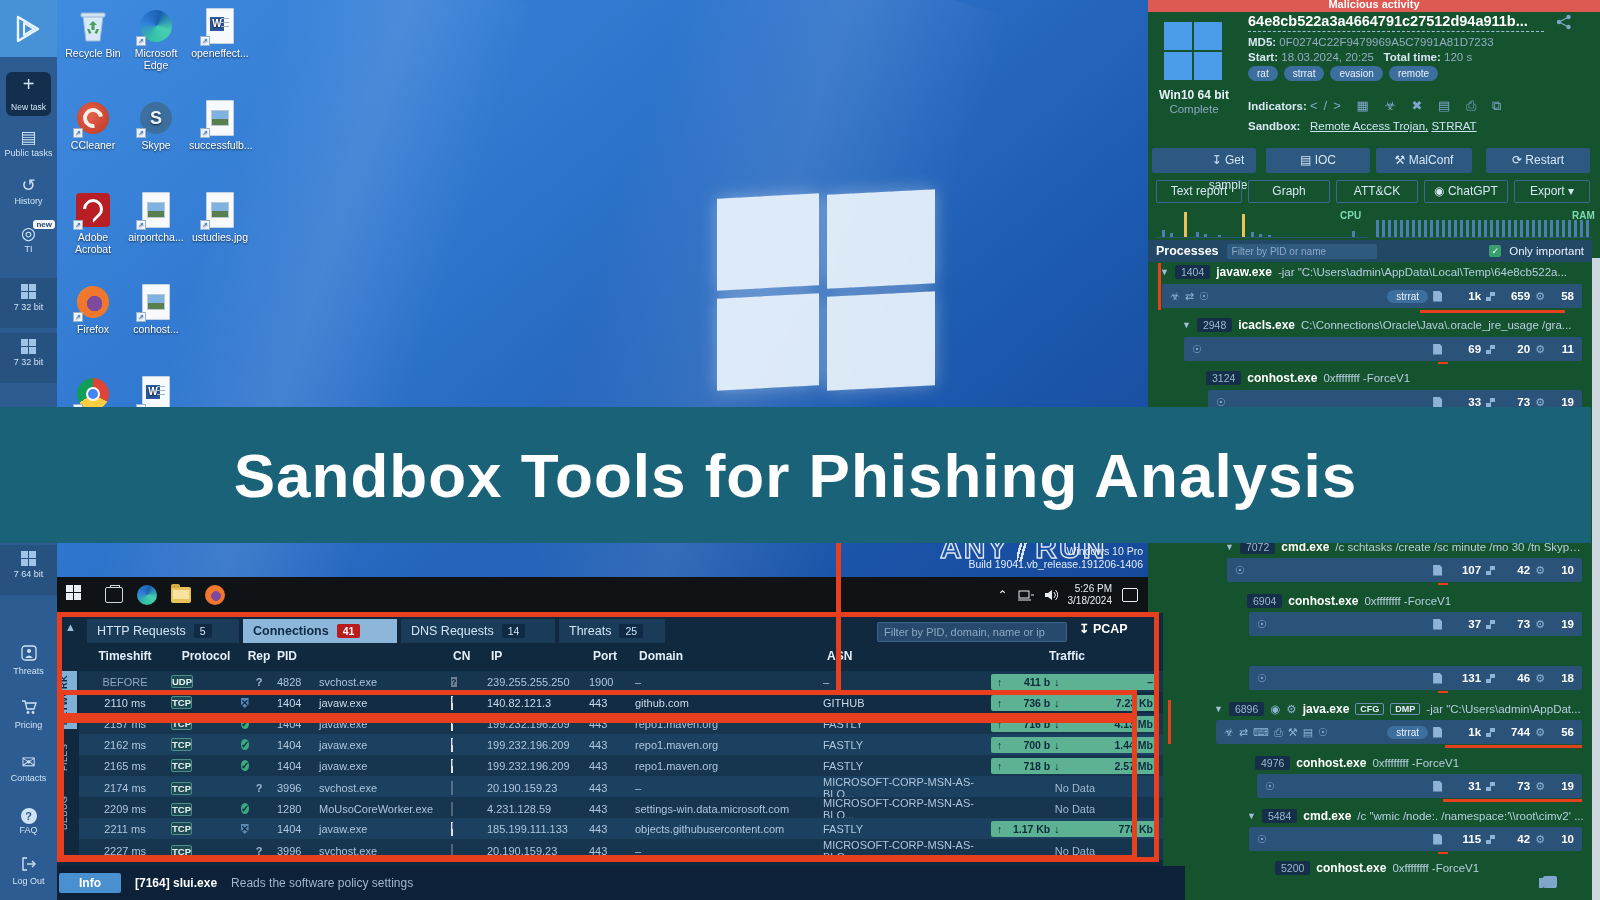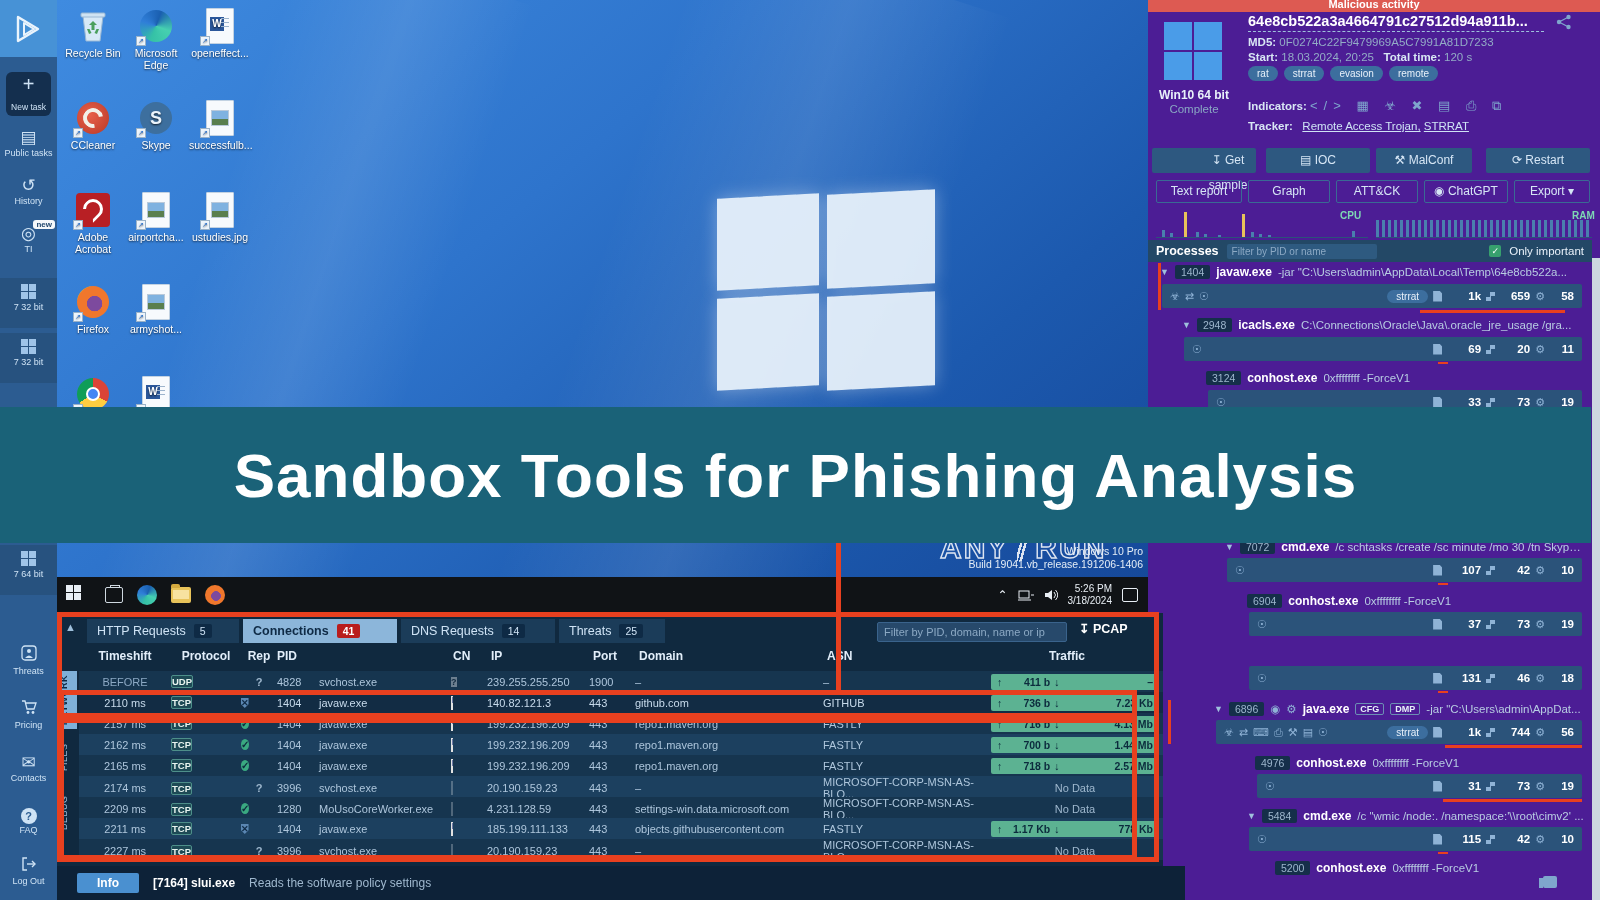--- a/index.html
+++ b/index.html
@@ -70,27 +70,27 @@
   .flag.us { background:linear-gradient(#b23b3b 0 0) left top/7px 6px no-repeat, repeating-linear-gradient(#e8e8e8 0 1px,#c04545 1px 2px); background-color:#d8d8d8; }
   .flag.us { background-image:linear-gradient(#3c4f8a 0 0),repeating-linear-gradient(#efefef 0 1.5px,#c04545 1.5px 3px); background-size:7px 6px,100% 100%; background-repeat:no-repeat; background-position:left top,0 0; }
   .flag.ie { background:linear-gradient(90deg,#2e9a4e 0 33%,#f2f2f2 33% 66%,#e8883a 66% 100%); }
   .flag.q { background:#6c7f90; color:#10293f; font-size:9px; line-height:11px; text-align:center; font-weight:bold; border:0; }
   .traffic { width:168px; height:16px; margin-left:auto; margin-right:4px; background:#5cb292; border-radius:2px; color:#0c2b3d; font-size:10.5px; font-weight:bold; display:flex; align-items:center; padding:0 6px; gap:4px; }
   .traffic .up { flex:0 0 44px; text-align:right; }
   .traffic .dn { flex:1; text-align:right; }
   .nodata { width:168px; margin-left:auto; margin-right:4px; text-align:center; color:#9fb8ce; font-size:11px; }
 
   
-  #statusbar { left:57px; top:866px; width:1128px; height:34px; background:#0d2238; display:flex; align-items:center; gap:14px; padding-left:20px; z-index:6; }
+  #statusbar { left:57px; top:866px; width:1128px; height:34px; background:#0d2238; display:flex; align-items:center; gap:14px; padding-left:2px; z-index:6; }
   #infobtn { background:#4a90d0; color:#fff; font-weight:bold; font-size:12px; padding:3px 20px; border-radius:2px; }
   #statproc { color:#fff; font-weight:bold; font-size:12px; }
   #statdesc { color:#9fb8ce; font-size:12px; }
 
   
-  #rpanel { left:1148px; top:0; width:452px; height:900px; background:#4c1d95; z-index:5; color:#cfe3f5; }
+  #rpanel { left:1148px; top:0; width:452px; height:900px; background:#14532d; z-index:5; color:#cfe3f5; }
   #alertbar { position:absolute; left:0; top:0; width:452px; height:12px; background:#dd5a52; overflow:hidden; text-align:center; color:#fff; font-weight:bold; font-size:11px; line-height:20px; }
   #alertbar span { position:relative; top:-6px; }
   .rp-winlogo { position:absolute; left:16px; top:22px; width:60px; height:60px; }
   .rp-winlogo i { display:block; float:left; width:28px; height:28px; margin:0 2px 2px 0; background:#4a9ce8; }
   #osname { position:absolute; left:0; top:88px; width:92px; text-align:center; font-weight:bold; font-size:12px; color:#e8f1fa; }
   #osstate { position:absolute; left:0; top:103px; width:92px; text-align:center; font-size:11.5px; color:#8aa8c4; }
   #hash { position:absolute; left:100px; top:13px; width:296px; font-weight:bold; font-size:14.5px; color:#fff; border-bottom:1px dashed #9fc0dc; padding-bottom:2px; white-space:nowrap; }
   #share { position:absolute; left:408px; top:14px; }
   .inforow { position:absolute; left:100px; font-size:11.5px; color:#93acc6; white-space:nowrap; }
   .inforow b { color:#d8e6f4; }
@@ -252,21 +252,21 @@
     </div>
     <div>Firefox</div>
   </div>
   <div class="dicon" style="left:68px;top:284px;">
     <div class="art">
         <div class="page">
           <span class="thumb"></span>
         </div>
         <span class="sc">↗</span>
       </div>
-    <div>armyshot...</div>
+    <div>conhost...</div>
   </div>
 
   <div class="dicon" style="left:5px;top:376px;">
     <div class="art">
       <div class="circ" style="background:conic-gradient(#db4437 0 33%,#ffcd40 33% 66%,#0f9d58 66%);"></div>
       <div style="position:absolute;left:11px;top:11px;width:14px;height:14px;border-radius:50%;background:#4285f4;border:2px solid #fff;"></div>
       <span class="sc">↗</span>
     </div>
   </div>
   <div class="dicon" style="left:68px;top:376px;">
@@ -621,21 +621,21 @@
     <span class="tag">rat</span>
     <span class="tag">strrat</span>
     <span class="tag">evasion</span>
     <span class="tag">remote</span>
   </div>
   <div class="inforow" style="top:98px;">
     <b>Indicators:</b>
     <span class="icons-muted">&lt;/&gt; ▦ ☣ ✖ ▤ ⎙ ⧉</span>
   </div>
   <div class="inforow" style="top:120px;">
-    <b>Tracker:</b>&nbsp;&nbsp;
+    <b>Sandbox:</b>&nbsp;&nbsp;
     <span class="lnk">Remote Access Trojan,</span>
     <span class="lnk">STRRAT</span>
   </div>
 
   <div class="btn1" style="left:4px;width:104px;padding-left:48px;"><span>↧</span> <span>Get sample</span></div>
   <div class="btn1" style="left:118px;width:104px;"><span>▤</span> <span>IOC</span></div>
   <div class="btn1" style="left:228px;width:96px;"><span>⚒</span> <span>MalConf</span></div>
   <div class="btn1" style="left:338px;width:104px;"><span>⟳</span> <span>Restart</span></div>
 
   <div class="btn2" style="left:8px;width:86px;">Text report</div>

